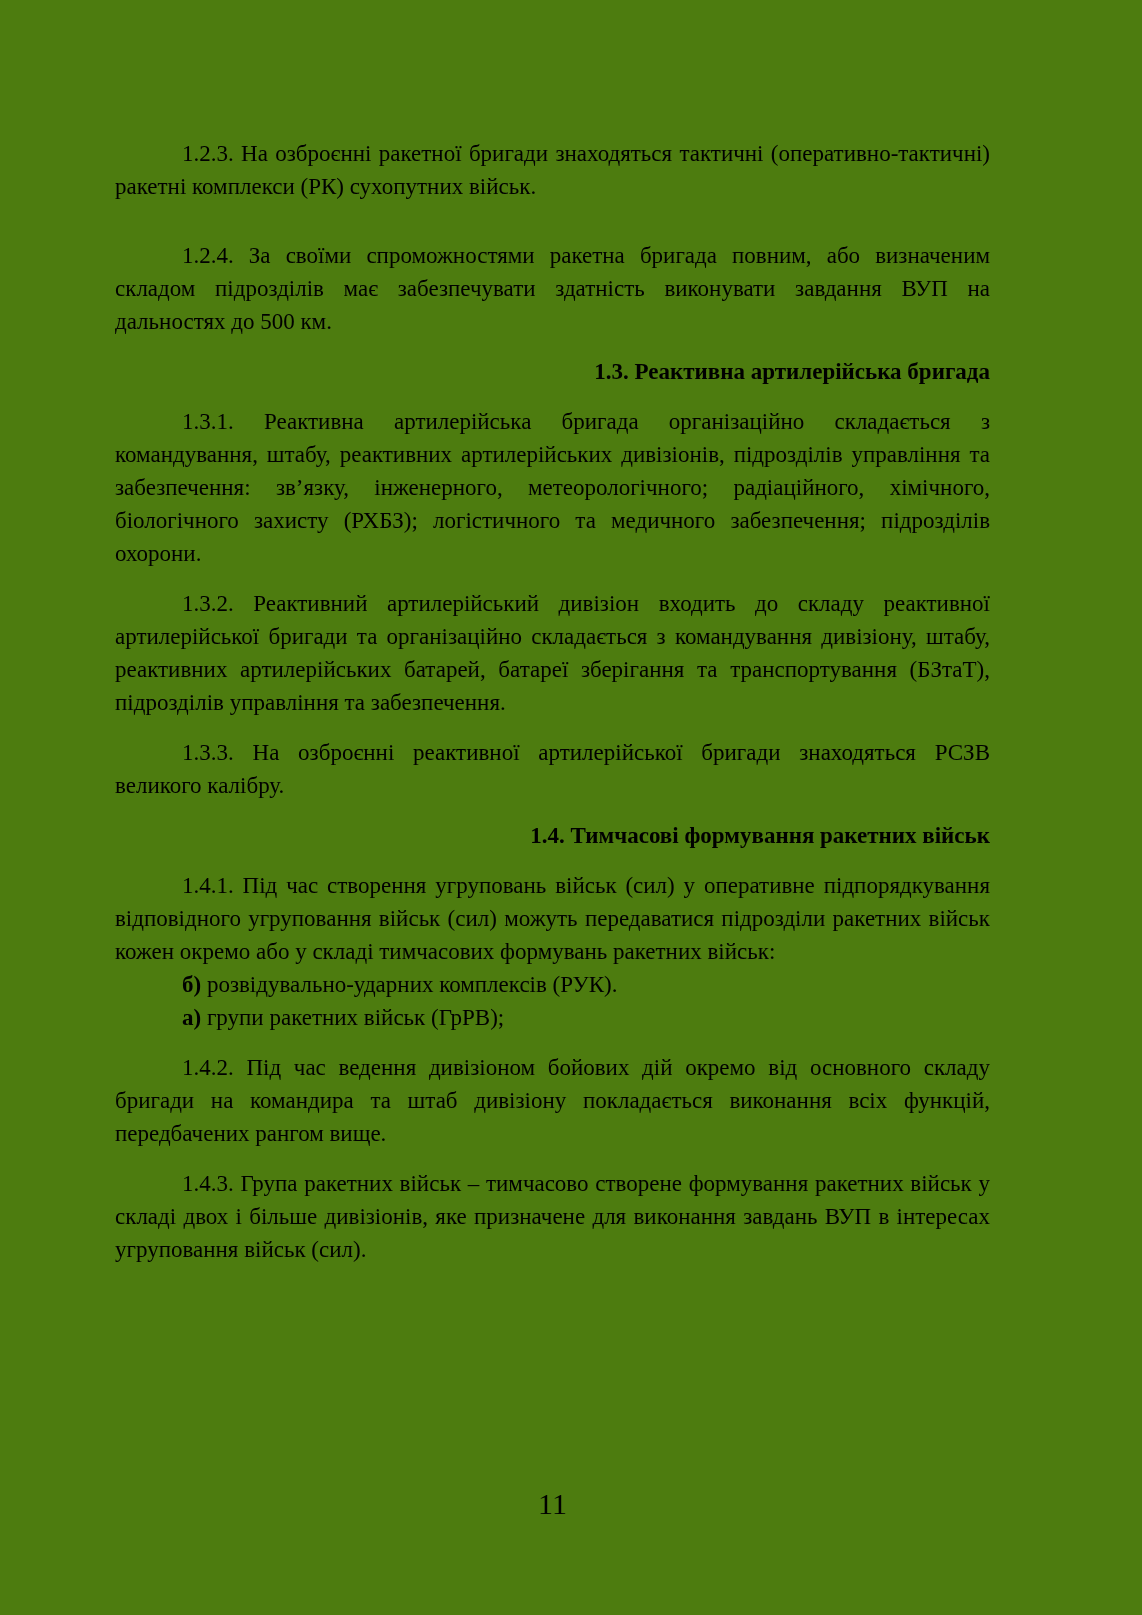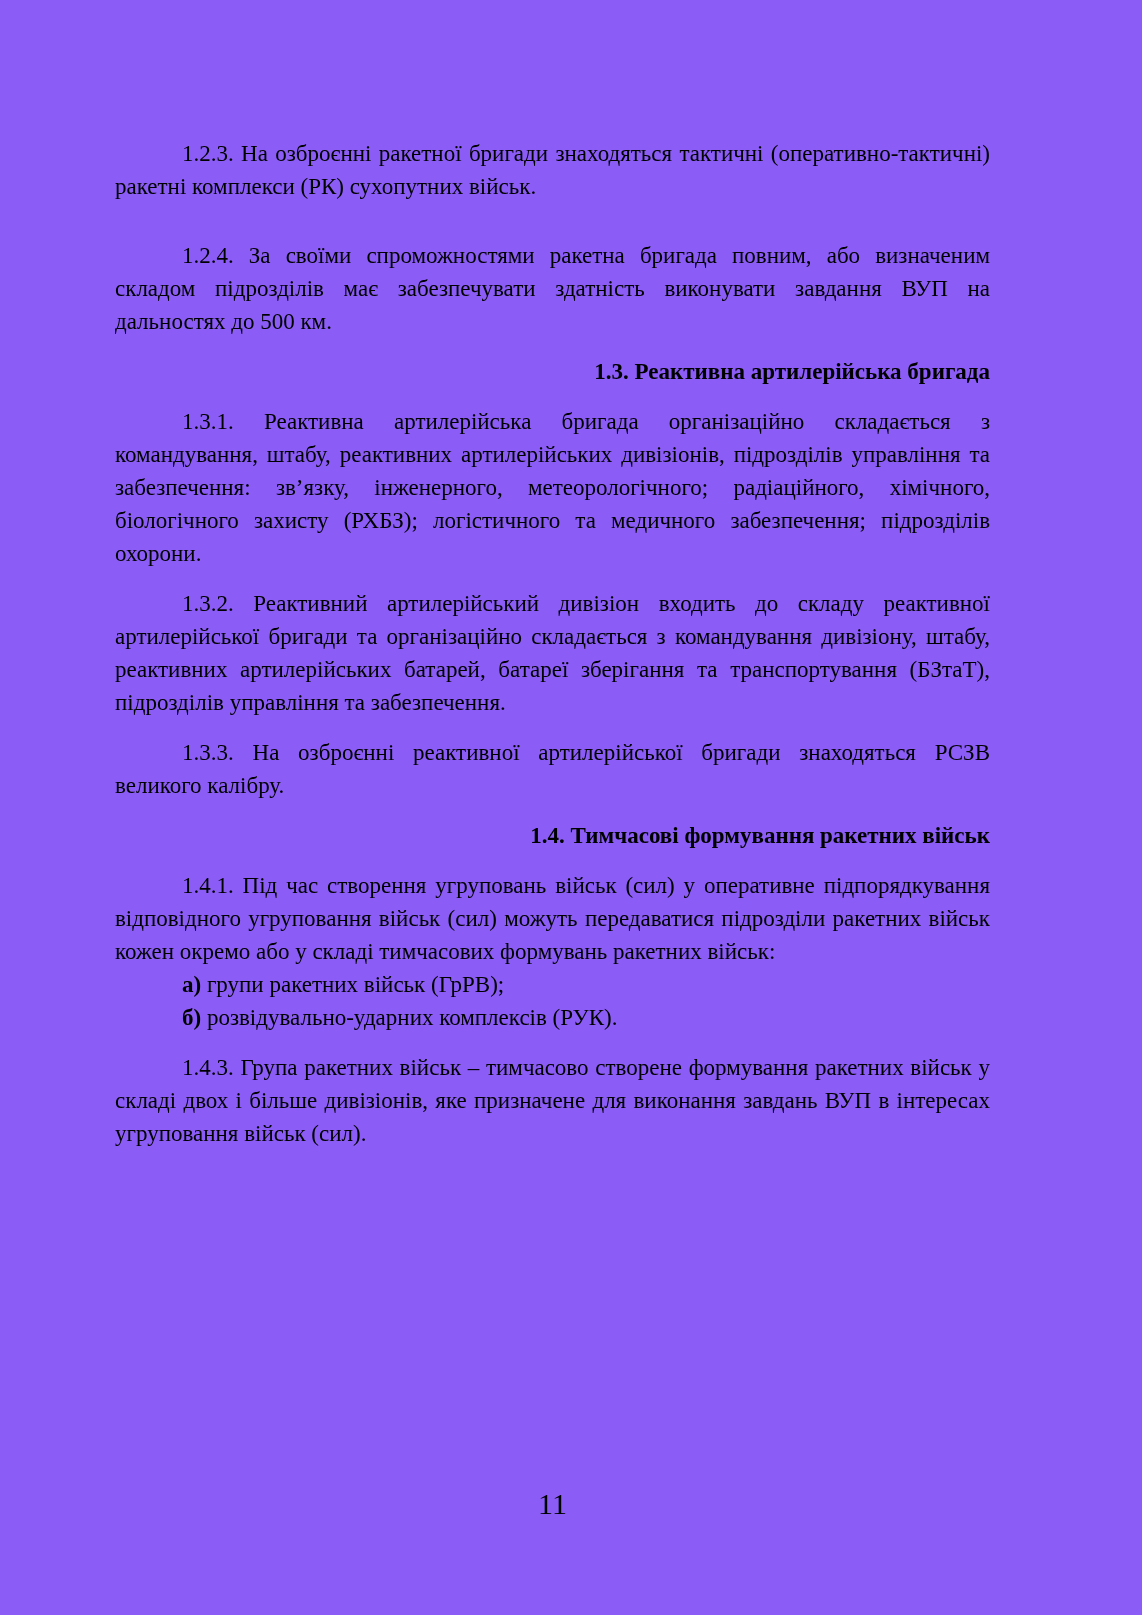--- a/index.html
+++ b/index.html
@@ -5,21 +5,21 @@
   html, body {
     margin: 0;
     padding: 0;
     background: #ffffff;
   }
   .page {
     position: relative;
     width: 1142px;
     min-height: 1615px;
     box-sizing: border-box;
-    background: #8b5cf6;
+    background: #4d7c0f;
     color: #000000;
     font-family: "Liberation Serif", "DejaVu Serif", serif;
     padding: 137px 152px 120px 115px;
   }
   .para,
   .heading,
   .list-item {
     font-size: 23px;
     line-height: 33px;
     margin: 17px 0 0 0;
@@ -75,25 +75,26 @@
 
 
   <p class="para">1.3.3. На озброєнні реактивної артилерійської бригади знаходяться РСЗВ великого калібру.</p>
 
 
   <h2 class="heading">1.4. Тимчасові формування ракетних військ</h2>
 
   <p class="para">1.4.1. Під час створення угруповань військ (сил) у оперативне підпорядкування відповідного угруповання військ (сил) можуть передаватися підрозділи ракетних військ кожен окремо або у складі тимчасових формувань ракетних військ:</p>
 
   <p class="list-item">
+    <span class="marker">б)</span><span> розвідувально-ударних комплексів (РУК).</span>
+  </p>
+
+  <p class="list-item">
     <span class="marker">а)</span><span> групи ракетних військ (ГрРВ);</span>
   </p>
 
-  <p class="list-item">
-    <span class="marker">б)</span><span> розвідувально-ударних комплексів (РУК).</span>
-  </p>
-
+  <p class="para">1.4.2. Під час ведення дивізіоном бойових дій окремо від основного складу бригади на командира та штаб дивізіону покладається виконання всіх функцій, передбачених рангом вище.</p>
 
   <p class="para">1.4.3. Група ракетних військ – тимчасово створене формування ракетних військ у складі двох і більше дивізіонів, яке призначене для виконання завдань ВУП в інтересах угруповання військ (сил).</p>
 
   <div class="page-number">11</div>
 
 </div>
 
 </body></html>

